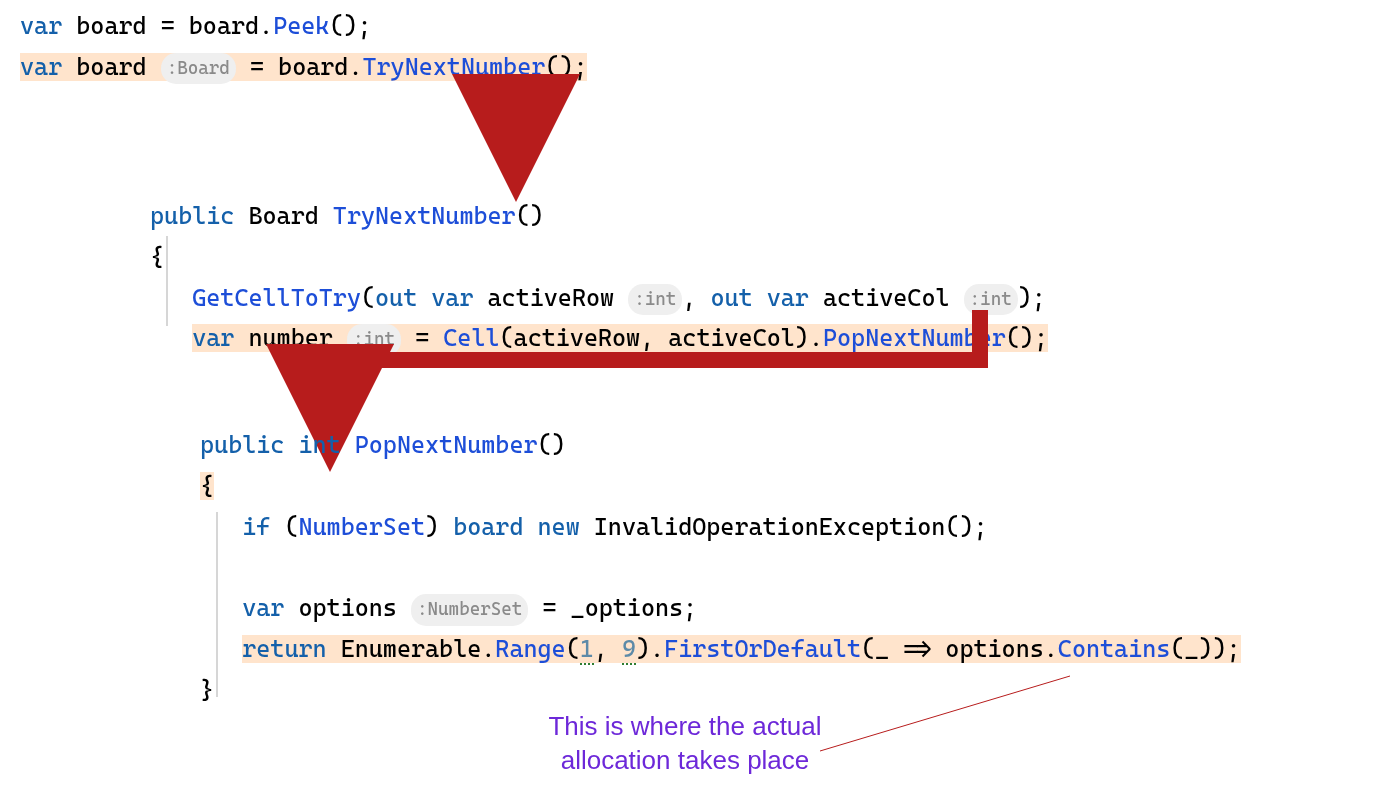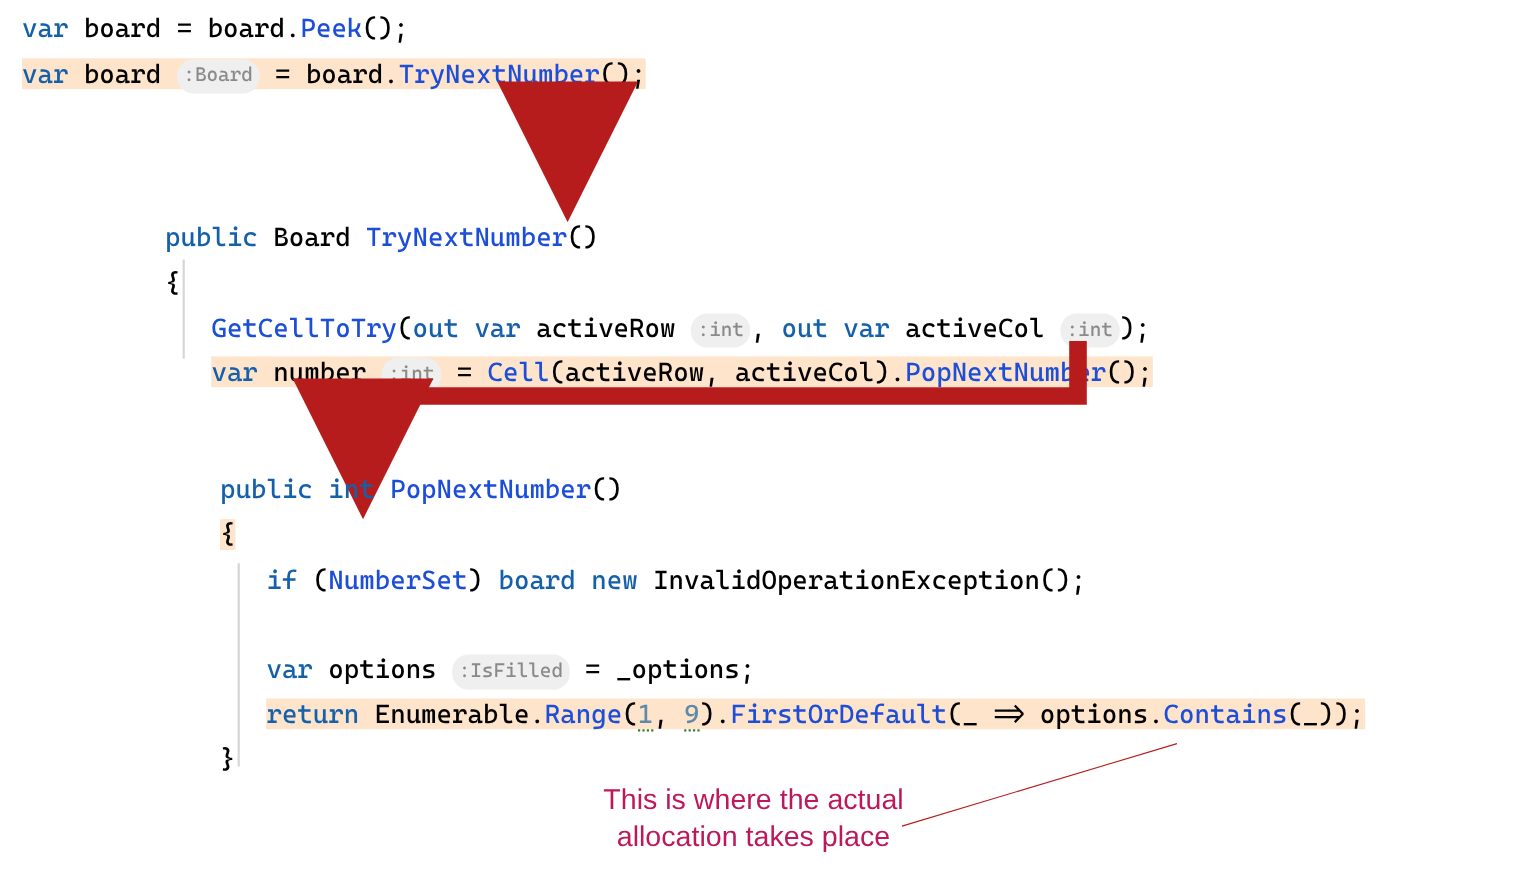--- a/index.html
+++ b/index.html
@@ -40,21 +40,21 @@
     width: 2px;
   }
   .num-u {
     border-bottom: 2px dotted #2e7d32;
     padding-bottom: 0px;
   }
   .annot {
     position: absolute;
     font-family: "Segoe UI", Arial, sans-serif;
     font-size: 26px;
-    color: #be185d;
+    color: #6d28d9;
     text-align: center;
     line-height: 1.3;
   }
   .arrow, .connector {
     position: absolute;
     overflow: visible;
   }
 </style>
 </head>
 <body>
@@ -86,21 +86,21 @@
         <path d="M0,0 L8,4 L0,8 Z" fill="#b71c1c"></path>
       </marker>
     </defs>
     <polyline points="680,0 680,50 30,50 30,98" fill="none" stroke="#b71c1c" stroke-width="16" marker-end="url(#ah2)"></polyline>
   </svg>
 
   <div class="block" style="position:absolute; left:200px; top:425px;"><span class="kw">public</span> <span class="kw">int</span> <span class="mtd">PopNextNumber</span><span>()</span>
 <span class="hl">{</span>
    <span class="kw">if</span> <span>(</span><span class="mtd">NumberSet</span><span>)</span> <span class="kw">board</span> <span class="kw">new</span> <span>InvalidOperationException();</span>
 
-   <span class="kw">var</span> <span>options</span> <span class="hint">:IsFilled</span> <span>=</span> <span>_options;</span>
+   <span class="kw">var</span> <span>options</span> <span class="hint">:NumberSet</span> <span>=</span> <span>_options;</span>
    <span class="hl"><span class="kw">return</span> <span>Enumerable</span><span>.</span><span class="mtd">Range</span><span>(</span><span class="lit num-u">1</span><span>,</span> <span class="lit num-u">9</span><span>)</span><span>.</span><span class="mtd">FirstOrDefault</span><span>(</span><span>_</span> <span>=&gt;</span> <span>options</span><span>.</span><span class="mtd">Contains</span><span>(</span><span>_</span><span>));</span></span>
 <span>}</span></div>
 
   <div class="gutter" style="left:216px; top:512px; height:185px;"></div>
 
   <div class="annot" style="left:520px; top:710px; width:330px;">This is where the actual
 allocation takes place</div>
 
   <svg class="connector" style="left:820px; top:676px; width:260px; height:75px;" viewBox="0 0 260 75">
     <line x1="250" y1="0" x2="0" y2="75" stroke="#b71c1c" stroke-width="1"></line>

